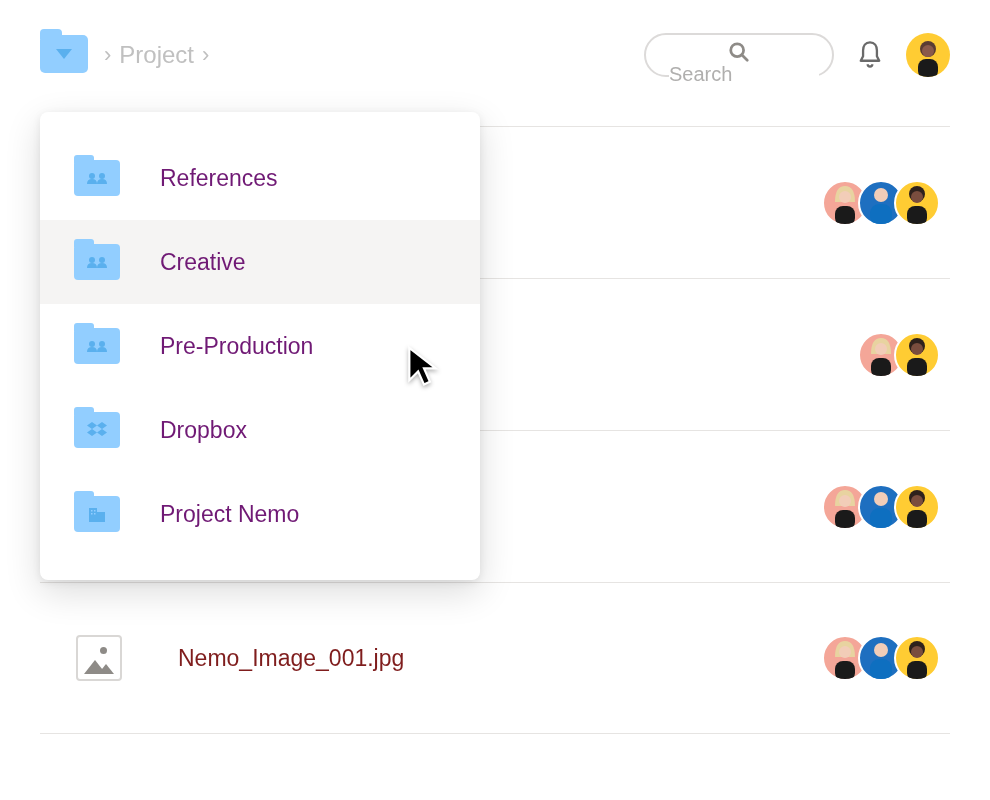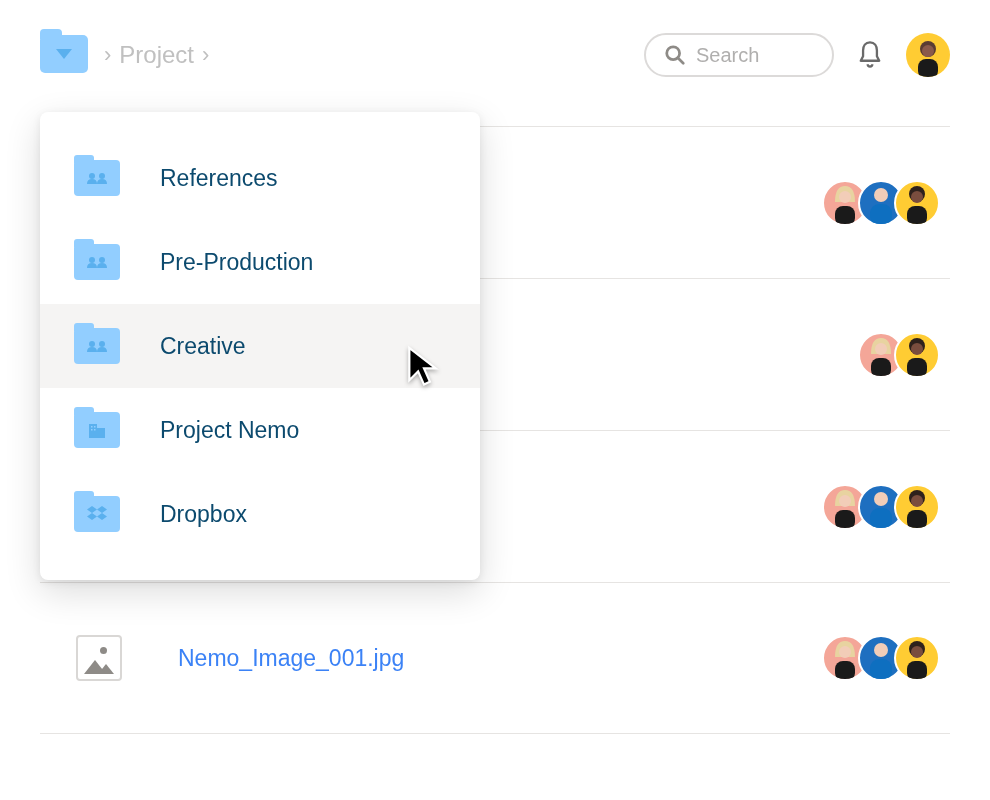--- a/index.html
+++ b/index.html
@@ -66,20 +66,21 @@
   .spacer { flex: 1; }
 
   .search {
     display: flex;
     align-items: center;
     border: 2px solid #dcdad9;
     border-radius: 999px;
     padding: 6px 18px;
     width: 190px;
     height: 44px;
+    flex-direction: column;
   }
   .search svg { flex: 0 0 auto; }
   .search input {
     border: none;
     outline: none;
     font-size: 20px;
     margin-left: 10px;
     width: 100%;
     color: #333;
   }
@@ -150,21 +151,21 @@
     position: absolute;
     bottom: 5px; left: 20px;
     width: 0; height: 0;
     border-left: 8px solid transparent;
     border-right: 8px solid transparent;
     border-bottom: 10px solid #8e8b87;
   }
 
   .filename {
     font-size: 23px;
-    color: #3b82f6;
+    color: #7f1d1d;
     flex: 1;
   }
 
   .avatars {
     display: flex;
     margin-right: 10px;
   }
   .av {
     width: 46px;
     height: 46px;
@@ -216,21 +217,21 @@
   .dd-icon::before {
     content: "";
     position: absolute;
     top: -5px; left: 0;
     width: 20px; height: 8px;
     background: #92ceff;
     border-radius: 3px 3px 0 0;
   }
   .dd-label {
     font-size: 23px;
-    color: #0c4a6e;
+    color: #701a75;
   }
 
   
   .cursor {
     position: absolute;
     top: 345px;
     left: 406px;
     z-index: 20;
     pointer-events: none;
     filter: drop-shadow(0 2px 2px rgba(0,0,0,0.3));
@@ -392,60 +393,60 @@
     <div class="dd-icon">
       <svg width="22" height="12" viewBox="0 0 22 12">
           <circle cx="6" cy="4" r="3" fill="#5ab0ee"></circle>
           <circle cx="16" cy="4" r="3" fill="#5ab0ee"></circle>
           <path d="M1 12 Q1 7 6 7 Q11 7 11 12 Z" fill="#5ab0ee"></path>
           <path d="M11 12 Q11 7 16 7 Q21 7 21 12 Z" fill="#5ab0ee"></path>
         </svg>
     </div>
     <span class="dd-label">References</span>
   </div>
+  <div class="dd-item hover">
+    <div class="dd-icon">
+      <svg width="22" height="12" viewBox="0 0 22 12">
+          <circle cx="6" cy="4" r="3" fill="#5ab0ee"></circle>
+          <circle cx="16" cy="4" r="3" fill="#5ab0ee"></circle>
+          <path d="M1 12 Q1 7 6 7 Q11 7 11 12 Z" fill="#5ab0ee"></path>
+          <path d="M11 12 Q11 7 16 7 Q21 7 21 12 Z" fill="#5ab0ee"></path>
+        </svg>
+    </div>
+    <span class="dd-label">Creative</span>
+  </div>
   <div class="dd-item">
     <div class="dd-icon">
       <svg width="22" height="12" viewBox="0 0 22 12">
           <circle cx="6" cy="4" r="3" fill="#5ab0ee"></circle>
           <circle cx="16" cy="4" r="3" fill="#5ab0ee"></circle>
           <path d="M1 12 Q1 7 6 7 Q11 7 11 12 Z" fill="#5ab0ee"></path>
           <path d="M11 12 Q11 7 16 7 Q21 7 21 12 Z" fill="#5ab0ee"></path>
         </svg>
     </div>
     <span class="dd-label">Pre-Production</span>
   </div>
-  <div class="dd-item hover">
+  <div class="dd-item">
     <div class="dd-icon">
-      <svg width="22" height="12" viewBox="0 0 22 12">
-          <circle cx="6" cy="4" r="3" fill="#5ab0ee"></circle>
-          <circle cx="16" cy="4" r="3" fill="#5ab0ee"></circle>
-          <path d="M1 12 Q1 7 6 7 Q11 7 11 12 Z" fill="#5ab0ee"></path>
-          <path d="M11 12 Q11 7 16 7 Q21 7 21 12 Z" fill="#5ab0ee"></path>
+      <svg width="22" height="16" viewBox="0 0 22 16">
+          <path d="M6 0 L11 3.5 L6 7 L1 3.5 Z M16 0 L21 3.5 L16 7 L11 3.5 Z M6 7 L11 10.5 L6 14 L1 10.5 Z M16 7 L21 10.5 L16 14 L11 10.5 Z" fill="#5ab0ee"></path>
         </svg>
     </div>
-    <span class="dd-label">Creative</span>
+    <span class="dd-label">Dropbox</span>
   </div>
   <div class="dd-item">
     <div class="dd-icon">
       <svg width="20" height="16" viewBox="0 0 20 16">
           <rect x="2" y="2" width="8" height="14" fill="#5ab0ee"></rect>
           <rect x="10" y="6" width="8" height="10" fill="#5ab0ee"></rect>
           <rect x="4" y="4" width="1.5" height="1.5" fill="#92ceff"></rect>
           <rect x="7" y="4" width="1.5" height="1.5" fill="#92ceff"></rect>
           <rect x="4" y="7" width="1.5" height="1.5" fill="#92ceff"></rect>
           <rect x="7" y="7" width="1.5" height="1.5" fill="#92ceff"></rect>
         </svg>
     </div>
     <span class="dd-label">Project Nemo</span>
   </div>
-  <div class="dd-item">
-    <div class="dd-icon">
-      <svg width="22" height="16" viewBox="0 0 22 16">
-          <path d="M6 0 L11 3.5 L6 7 L1 3.5 Z M16 0 L21 3.5 L16 7 L11 3.5 Z M6 7 L11 10.5 L6 14 L1 10.5 Z M16 7 L21 10.5 L16 14 L11 10.5 Z" fill="#5ab0ee"></path>
-        </svg>
-    </div>
-    <span class="dd-label">Dropbox</span>
-  </div>
 </div>
 
 <svg class="cursor" width="36" height="44" viewBox="0 0 24 30">
   <path d="M2 2 L2 24 L8 18 L12 27 L16 25 L12 16 L20 16 Z" fill="#000" stroke="#fff" stroke-width="1.5"></path>
 </svg>
 
 </body></html>

